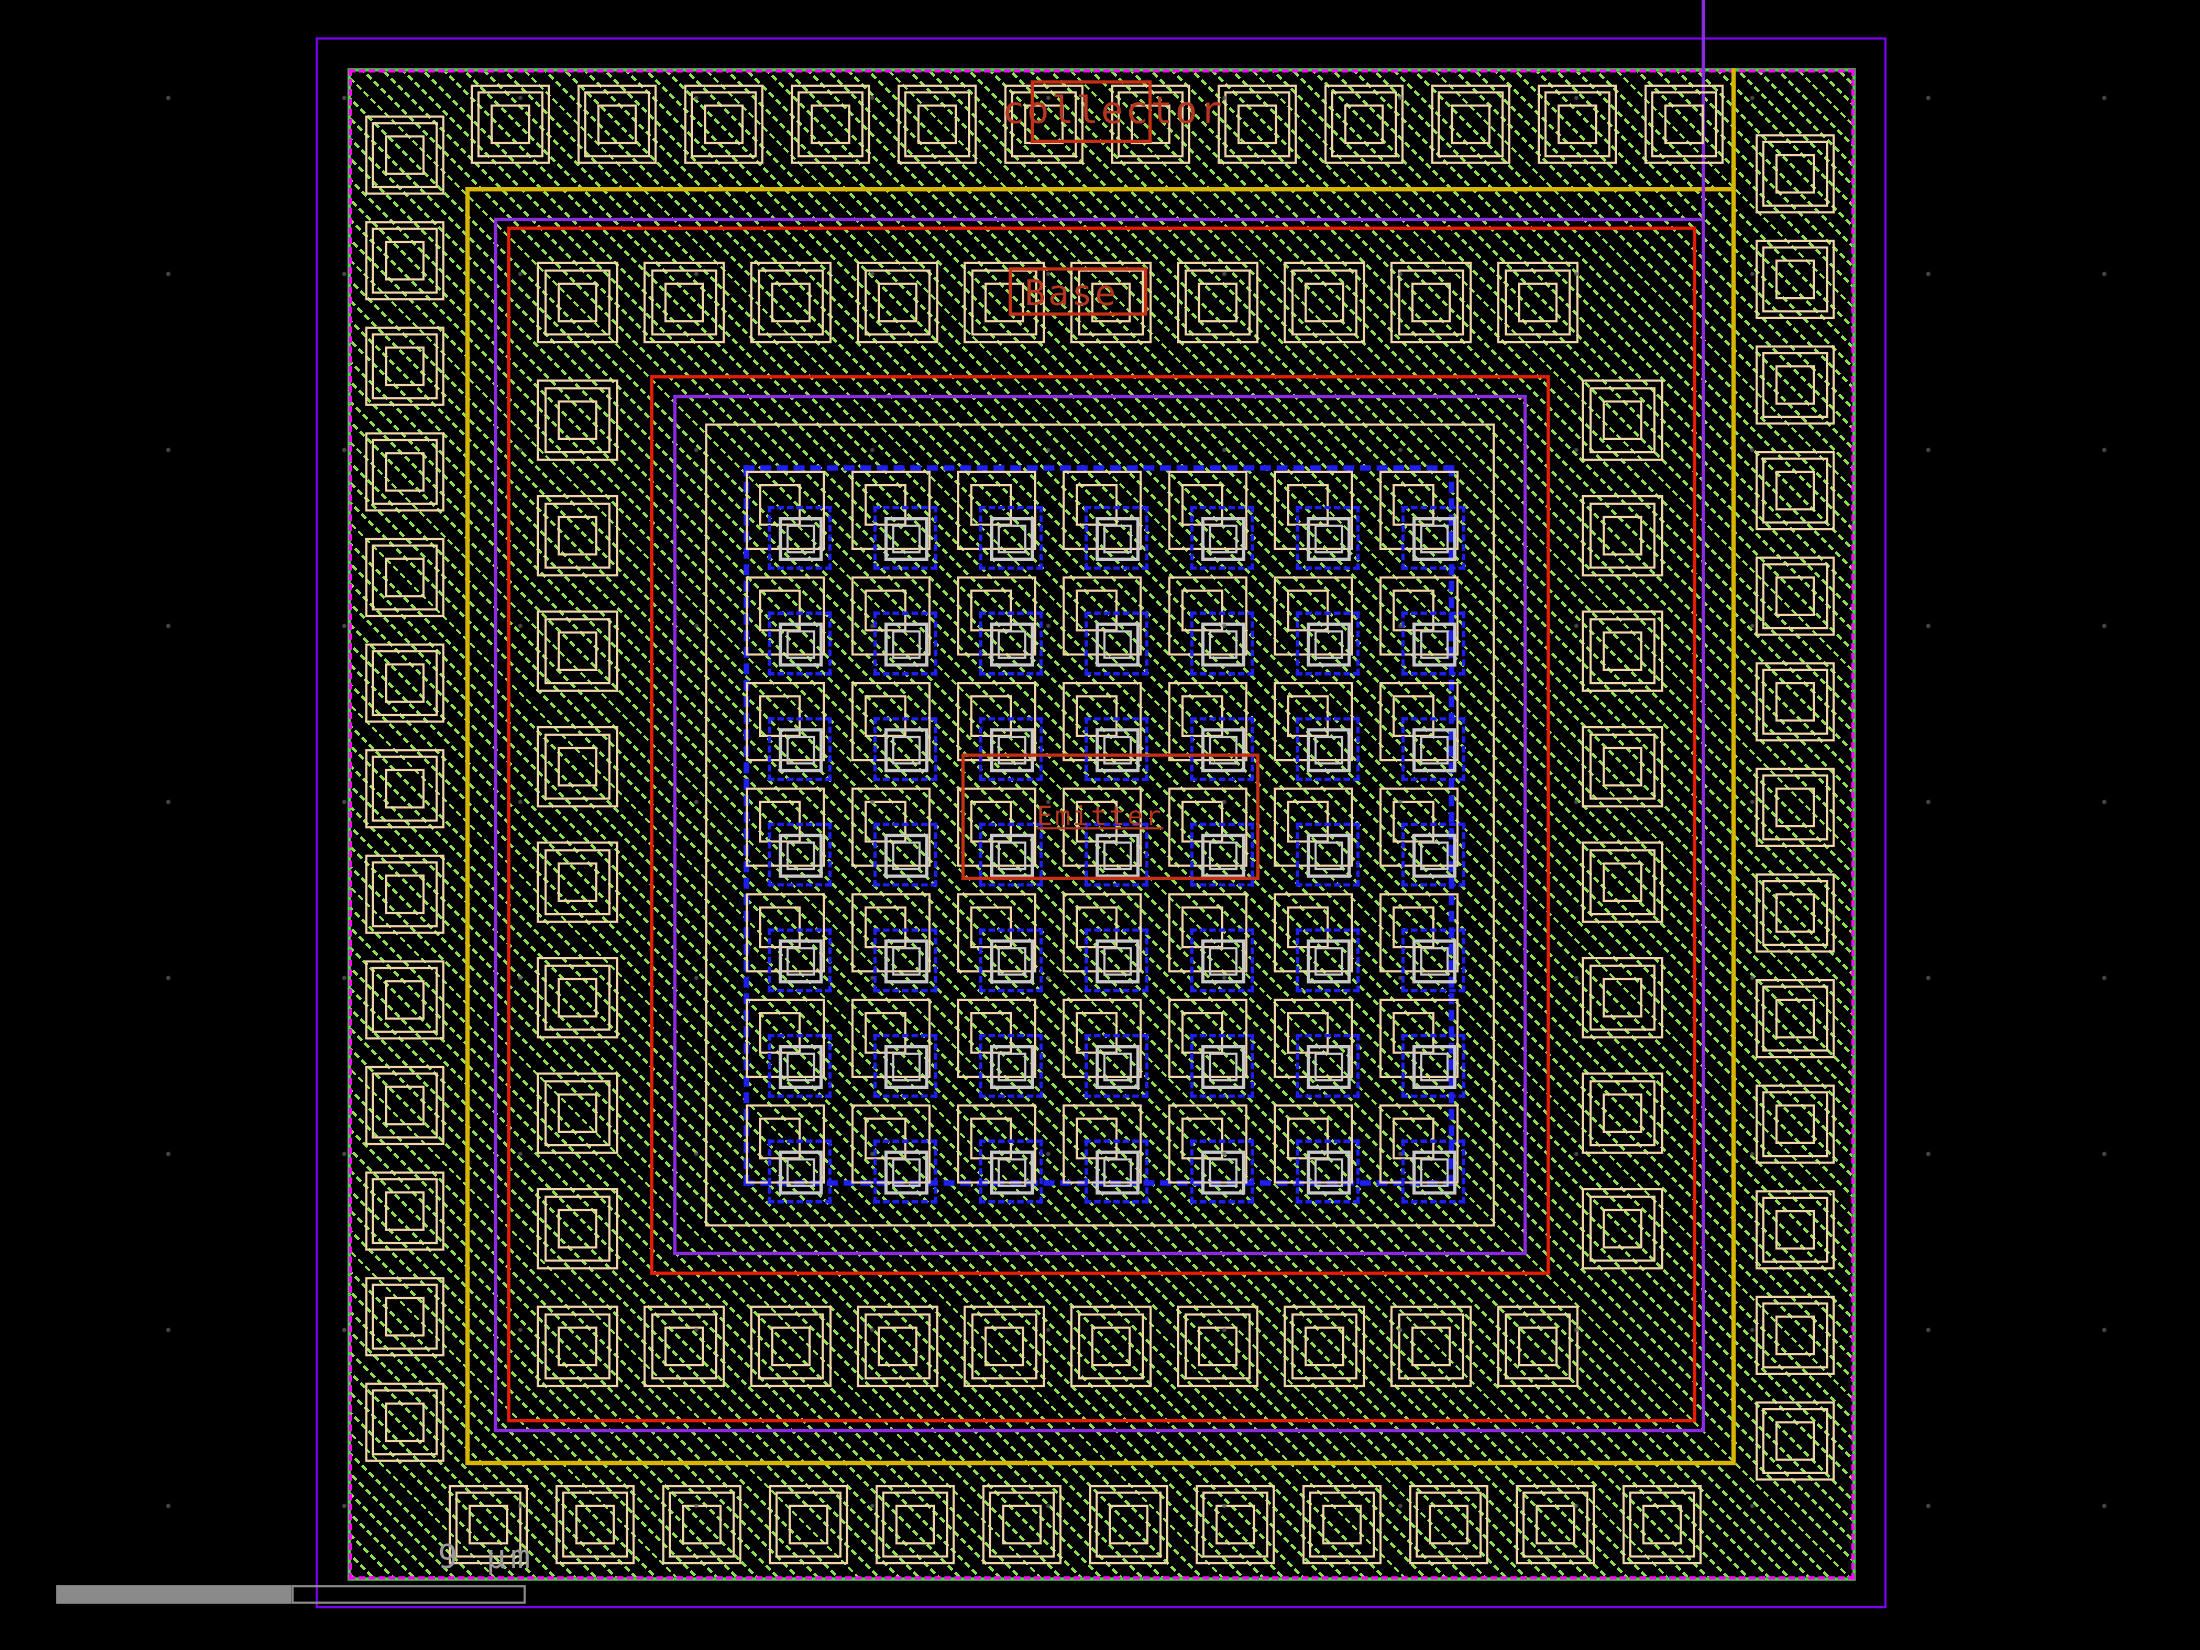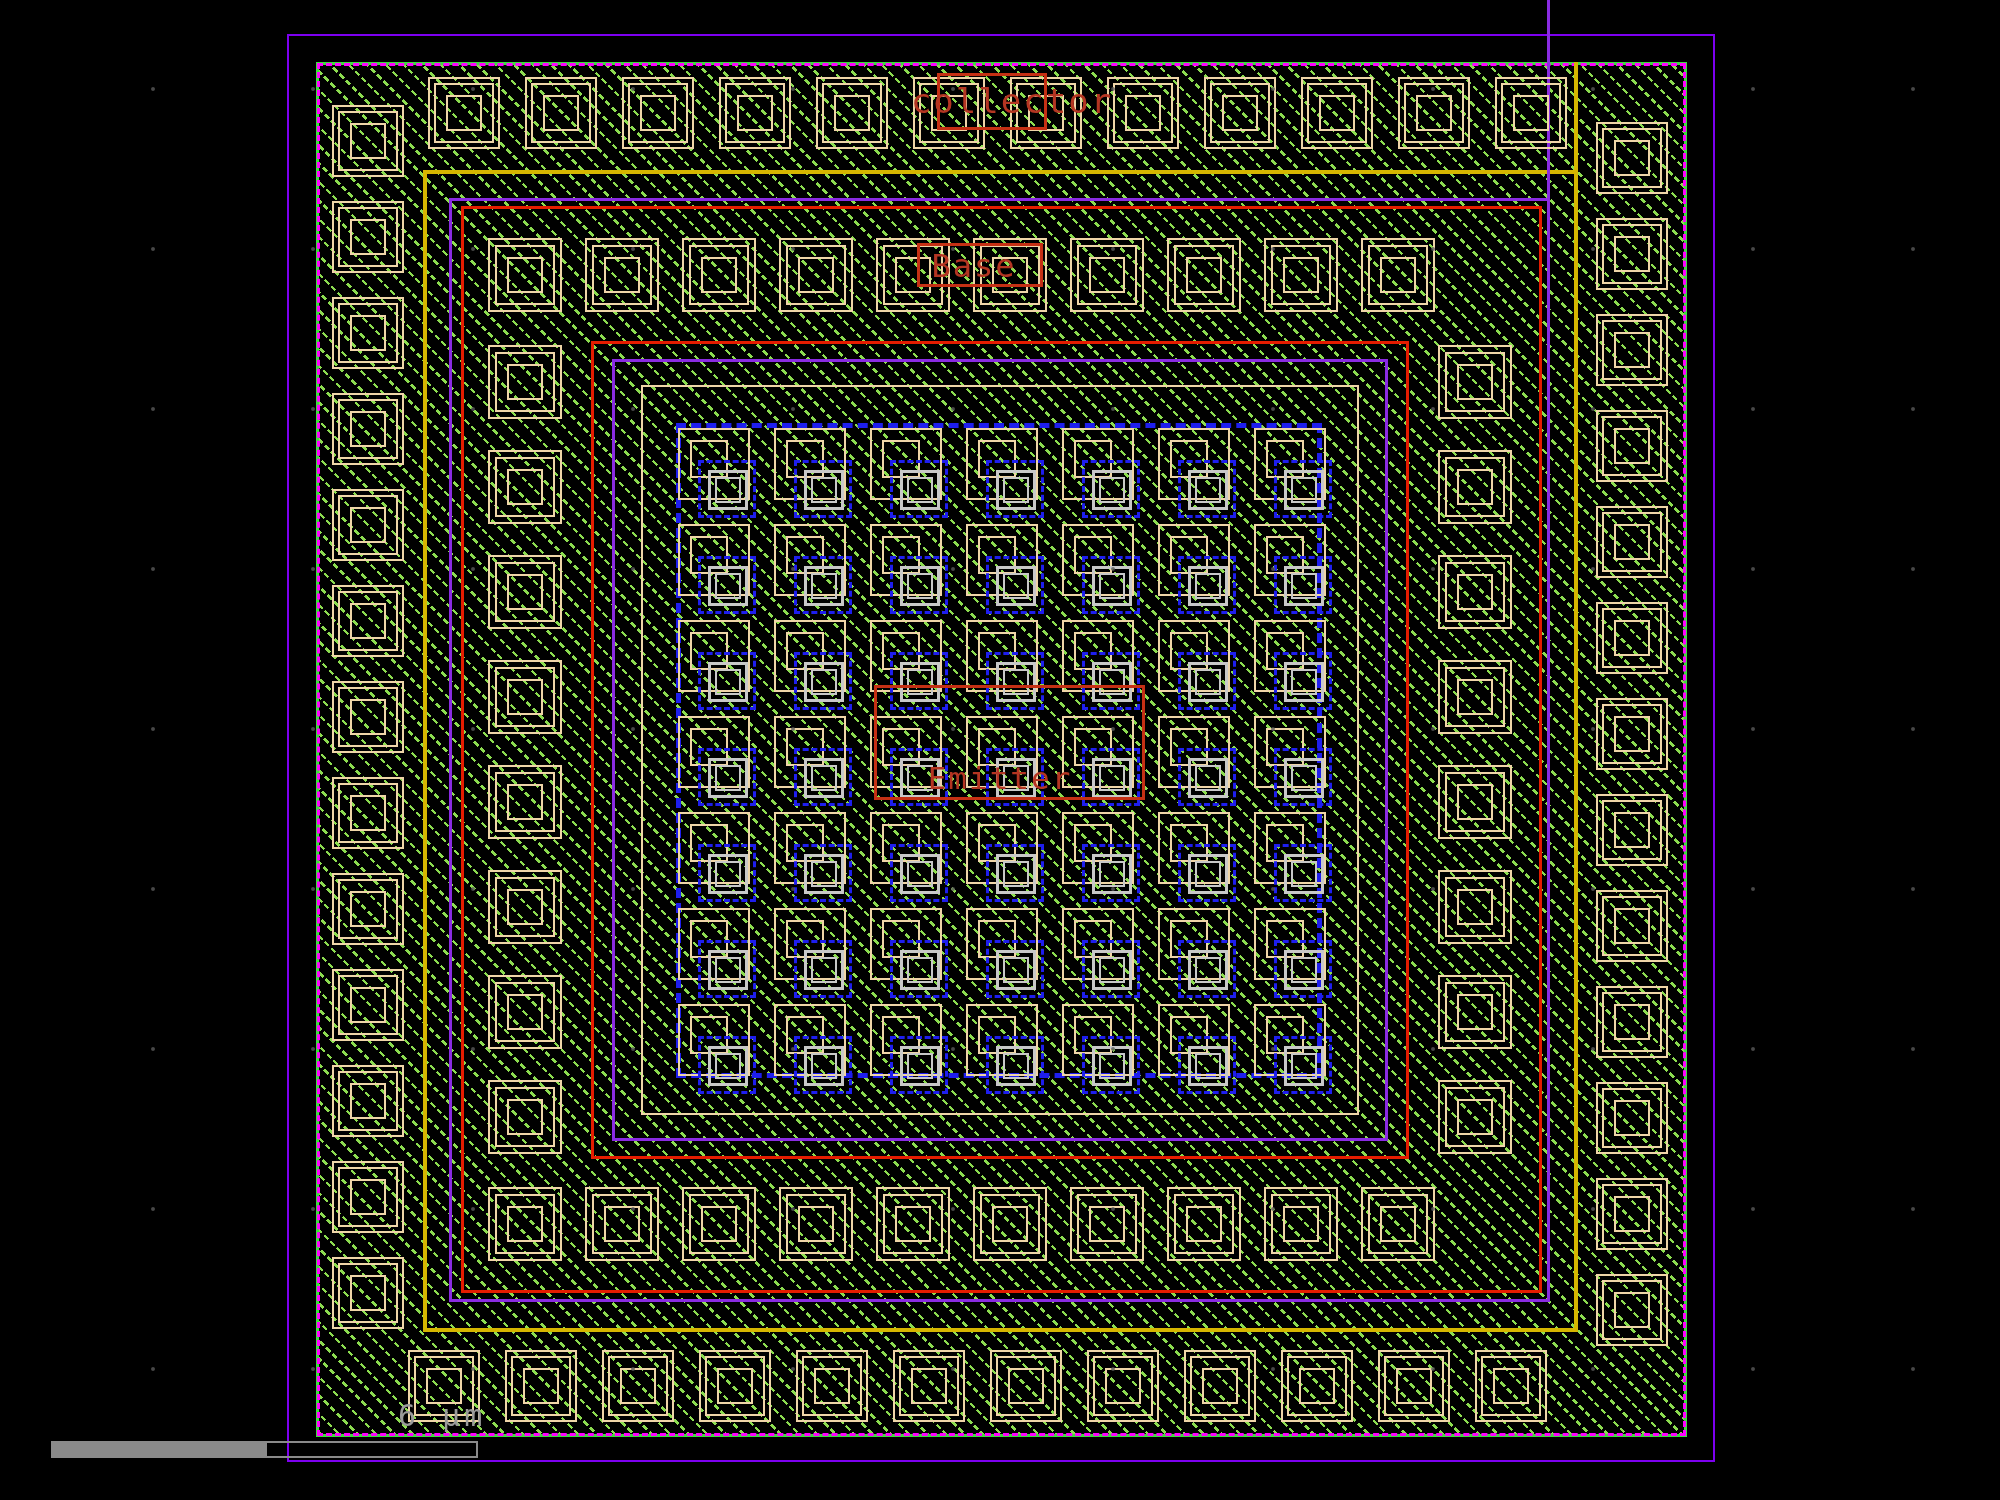--- a/index.html
+++ b/index.html
@@ -550,20 +550,20 @@
       <div class="rect" style="left: 1284px; top: 1046px; width: 40px; height: 40px; z-index: 3; border: 3px solid rgb(200, 200, 200);"></div>
       <div class="rect" style="left: 1291px; top: 1053px; width: 26px; height: 26px; z-index: 3; border: 2px solid rgb(200, 200, 200);"></div>
     </div>
 
   <div class="lblbox" id="box-collector" style="left: 937px; top: 73px; width: 110px; height: 57px;"></div>
   <div class="lblbox" id="box-base" style="left: 917px; top: 243px; width: 126px; height: 44px;"></div>
   <div class="lblbox" id="box-emitter" style="left: 874px; top: 685px; width: 271px; height: 115px;"></div>
 
   <div class="lbl" id="lbl-collector" style="left: 1012px; top: 101px; font-size: 34px;">collector</div>
   <div class="lbl" id="lbl-base" style="left: 974px; top: 266px; font-size: 32px;">Base</div>
-  <div class="lbl" id="lbl-emitter" style="left: 1000px; top: 778px; font-size: 31px;">Emitter</div>
-
-  <div id="scale-label" style="left: 398px; top: 1398px;">6 µm</div>
+  <div class="lbl" id="lbl-emitter" style="left: 1000px; top: 742px; font-size: 24px; text-decoration: underline;">Emitter</div>
+
+  <div id="scale-label" style="left: 398px; top: 1398px;">9 µm</div>
   <div id="scalebar-fill" style="left: 51px; top: 1441px; width: 214px; height: 17px;"></div>
   <div id="scalebar-outline" style="left: 265px; top: 1441px; width: 213px; height: 17px;"></div>
 
   <div class="dotgrid"></div>
 </div>
 
 </body></html>

